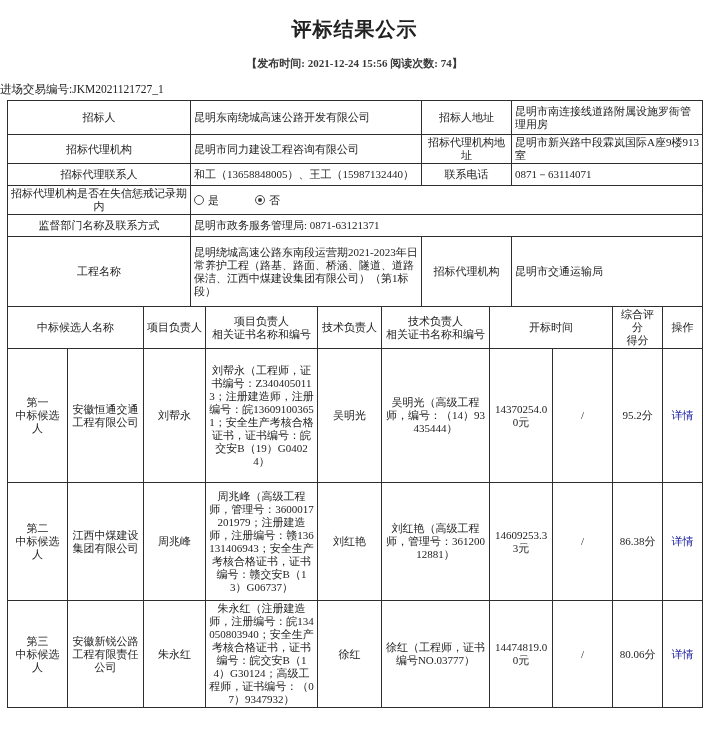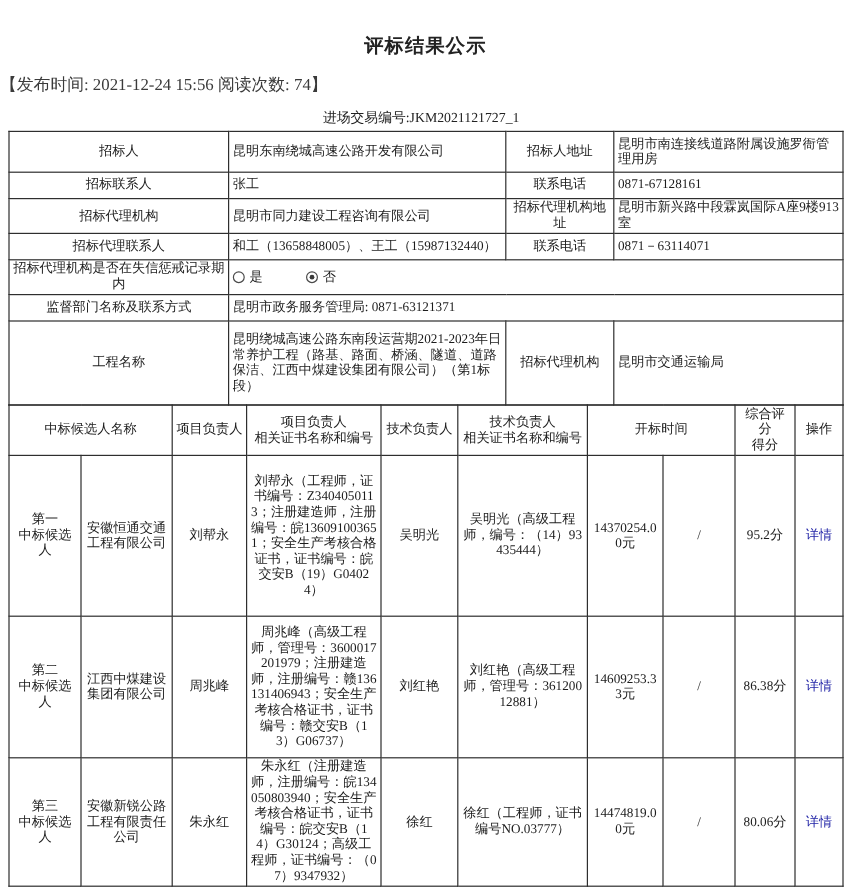--- a/index.html
+++ b/index.html
@@ -2,29 +2,29 @@
 <html><head>
 <meta charset="utf-8">
 <style>
   html,body{margin:0;padding:0;}
   body{
     width:709px;height:745px;background:#ffffff;
     font-family:"Liberation Serif","DejaVu Serif",serif;
     color:#1c1c1c;overflow:hidden;
   }
   .title{
-    text-align:center;font-size:16px;font-weight:bold;
-    margin:28px 0 0 0;letter-spacing:1px;color:#222;
+    text-align:center;font-size:20px;font-weight:bold;
+    margin:16px 0 0 0;letter-spacing:1px;color:#222;
   }
   .meta{
-    text-align:left;font-size:14px;font-weight:normal;color:#3a3a3a;
+    text-align:center;font-size:11px;font-weight:bold;color:#3a3a3a;
     margin-top:13px;
   }
   .tradeno{
-    text-align:center;font-size:11.5px;color:#222;
+    text-align:left;font-size:11.5px;color:#222;
     margin:11px 7px 3px 0;
   }
   table{
     border-collapse:collapse;table-layout:fixed;
     margin-left:7px;width:695px;
   }
   td{
     border:1px solid #2e2e2e;font-size:11px;line-height:13px;
     padding:1px 3px;vertical-align:middle;word-break:break-all;
     color:#1c1c1c;
@@ -59,26 +59,20 @@
       <col style="width:231px">
       <col style="width:90px">
       <col style="width:191px">
     </colgroup>
   <tbody>
       <tr style="height:34px">
     <td class="lab">招标人</td>
     <td class="val">昆明东南绕城高速公路开发有限公司</td>
     <td class="lab">招标人地址</td>
     <td class="val">昆明市南连接线道路附属设施罗衙管理用房</td>
-  </tr>
-  <tr style="height:22px">
-    <td class="lab">招标联系人</td>
-    <td class="val">张工</td>
-    <td class="lab">联系电话</td>
-    <td class="val">0871-67128161</td>
   </tr>
   <tr style="height:22px">
     <td class="lab">招标代理机构</td>
     <td class="val">昆明市同力建设工程咨询有限公司</td>
     <td class="lab">招标代理机构地址</td>
     <td class="val">昆明市新兴路中段霖岚国际A座9楼913室</td>
   </tr>
   <tr style="height:22px">
     <td class="lab">招标代理联系人</td>
     <td class="val">和工（13658848005）、王工（15987132440）</td>

